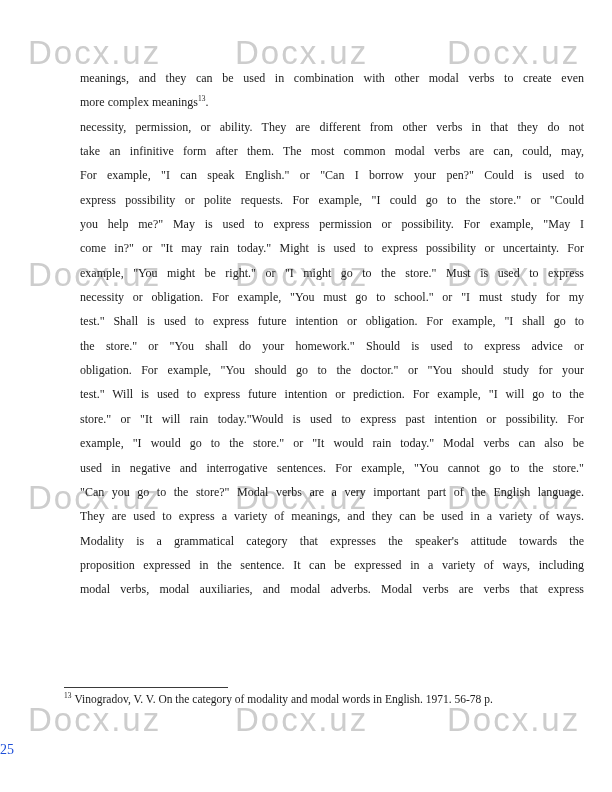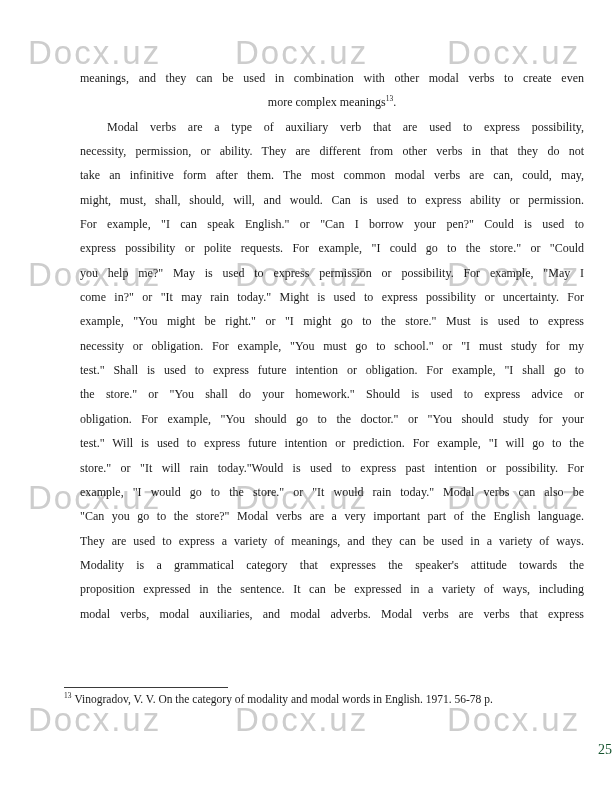--- a/index.html
+++ b/index.html
@@ -37,21 +37,20 @@
     top: 66px;
     width: 504px;
     z-index: 1;
     font-size: 12px;
     color: #1a1a1a;
   }
   .bline {
     height: 24.35px;
     line-height: 24.35px;
     white-space: normal;
-    text-align: center;
   }
   .bline.j { text-align: justify; }
   .bline.j::after { content: ""; display: inline-block; width: 100%; height: 0; }
   .bline.indent { text-indent: 27px; }
   sup.fn-ref {
     font-size: 0.62em;
     vertical-align: super;
     line-height: 0;
   }
 
@@ -80,24 +79,24 @@
     line-height: 0;
     margin-right: 3px;
   }
 
   
   .page-number {
     position: absolute;
     left: 0;
     top: 742px;
     width: 100%;
-    text-align: right;
+    text-align: left;
     z-index: 1;
     font-size: 14px;
-    color: #14532d;
+    color: #1d4ed8;
   }
 </style>
 </head>
 <body>
 
 <div class="page">
 
   <div class="wm-layer" id="wm-layer">
       <div class="wm r0 c0" style="color: rgb(205, 205, 205);">Docx.uz</div>
       <div class="wm r0 c1" style="color: rgb(205, 205, 205);">Docx.uz</div>
@@ -109,36 +108,35 @@
       <div class="wm r2 c1" style="color: rgb(205, 205, 205);">Docx.uz</div>
       <div class="wm r2 c2" style="color: rgb(205, 205, 205);">Docx.uz</div>
       <div class="wm r3 c0" style="color: rgb(205, 205, 205);">Docx.uz</div>
       <div class="wm r3 c1" style="color: rgb(205, 205, 205);">Docx.uz</div>
       <div class="wm r3 c2" style="color: rgb(205, 205, 205);">Docx.uz</div>
     </div>
 
   <div class="body-text" id="body-text">
       <div class="bline j"><span>meanings, and they can be used in combination with other modal verbs to create even</span></div>
       <div class="bline"><span>more complex meanings</span><sup class="fn-ref">13</sup><span>.</span></div>
-      <div class="bline j indent"><span>Modal verbs are a type of auxiliary verb that are used to express possibility,</span></div>
       <div class="bline j"><span>necessity, permission, or ability. They are different from other verbs in that they do not</span></div>
       <div class="bline j"><span>take an infinitive form after them. The most common modal verbs are can, could, may,</span></div>
-      <div class="bline j"><span>might, must, shall, should, will, and would. Can is used to express ability or permission.</span></div>
       <div class="bline j"><span>For example, "I can speak English." or "Can I borrow your pen?" Could is used to</span></div>
       <div class="bline j"><span>express possibility or polite requests. For example, "I could go to the store." or "Could</span></div>
       <div class="bline j"><span>you help me?" May is used to express permission or possibility. For example, "May I</span></div>
       <div class="bline j"><span>come in?" or "It may rain today." Might is used to express possibility or uncertainty. For</span></div>
       <div class="bline j"><span>example, "You might be right." or "I might go to the store." Must is used to express</span></div>
       <div class="bline j"><span>necessity or obligation. For example, "You must go to school." or "I must study for my</span></div>
       <div class="bline j"><span>test." Shall is used to express future intention or obligation. For example, "I shall go to</span></div>
       <div class="bline j"><span>the store." or "You shall do your homework." Should is used to express advice or</span></div>
       <div class="bline j"><span>obligation. For example, "You should go to the doctor." or "You should study for your</span></div>
       <div class="bline j"><span>test." Will is used to express future intention or prediction. For example, "I will go to the</span></div>
       <div class="bline j"><span>store." or "It will rain today."Would is used to express past intention or possibility. For</span></div>
       <div class="bline j"><span>example, "I would go to the store." or "It would rain today." Modal verbs can also be</span></div>
+      <div class="bline j"><span>used in negative and interrogative sentences. For example, "You cannot go to the store."</span></div>
       <div class="bline j"><span>"Can you go to the store?" Modal verbs are a very important part of the English language.</span></div>
       <div class="bline j"><span>They are used to express a variety of meanings, and they can be used in a variety of ways.</span></div>
       <div class="bline j"><span>Modality is a grammatical category that expresses the speaker's attitude towards the</span></div>
       <div class="bline j"><span>proposition expressed in the sentence. It can be expressed in a variety of ways, including</span></div>
       <div class="bline j"><span>modal verbs, modal auxiliaries, and modal adverbs. Modal verbs are verbs that express</span></div>
     </div>
 
   <div class="footnote-sep"></div>
 
   <div class="footnote"><sup>13</sup><span>Vinogradov, V. V.  On the category of modality and modal words in English. 1971. 56-78 p.</span></div>

